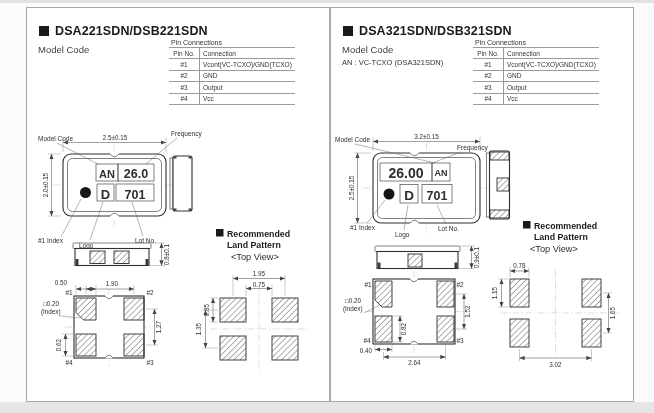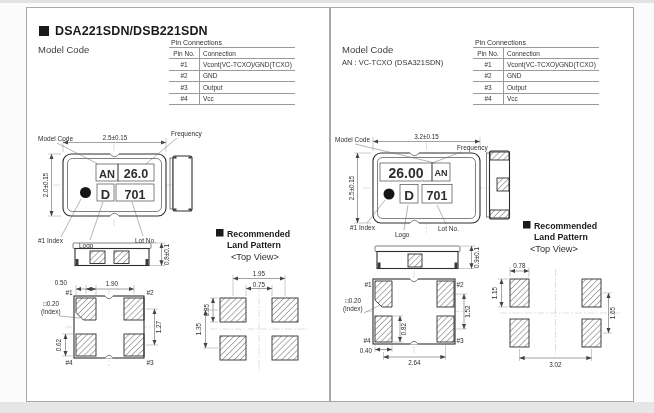--- a/index.html
+++ b/index.html
@@ -231,20 +231,24 @@
       <text class="dimt" x="181.5" y="201" text-anchor="middle" transform="rotate(-90 181.5 201)">0.85</text>
       <line class="ext" x1="191" y1="201" x2="176" y2="201"></line>
       <line class="ext" x1="191" y1="239" x2="176" y2="239"></line>
       <line class="dim" x1="178.5" y1="201" x2="178.5" y2="239" marker-start="url(#arA)" marker-end="url(#arA)"></line>
       <text class="dimt" x="173.5" y="220" text-anchor="middle" transform="rotate(-90 173.5 220)">1.35</text>
     </g>
   </svg>
 </div>
 
 <div class="panel" id="panel-right">
+  <div class="panel-title">
+    <span class="bullet"></span>
+    <span>DSA321SDN/DSB321SDN</span>
+  </div>
   <div class="model-code">
     <div class="mc-heading">Model Code</div>
     <div class="mc-line">AN : VC-TCXO (DSA321SDN)</div>
   </div>
   <div class="pin-block">
     <div class="pin-title">Pin Connections</div>
     <table class="pin-table">
       <thead>
         <tr>
           <th>Pin No.</th>

